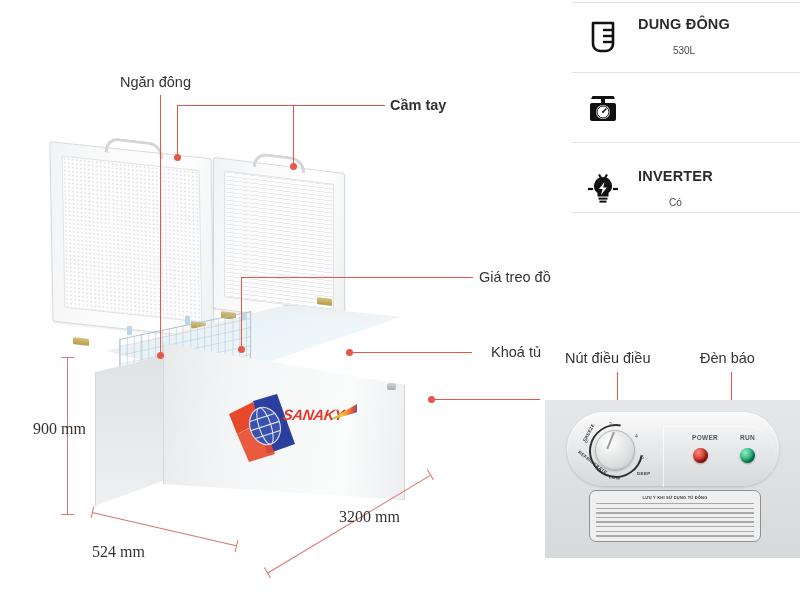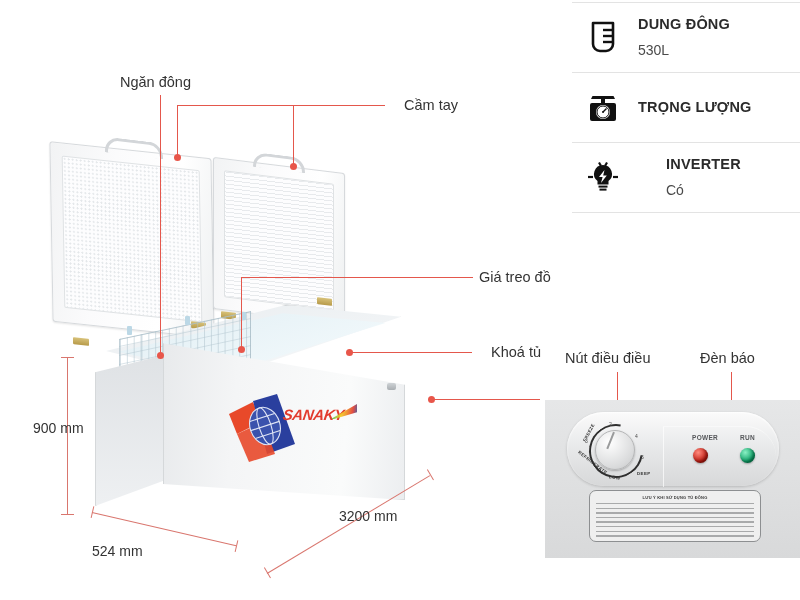--- a/index.html
+++ b/index.html
@@ -11,46 +11,46 @@
     overflow:hidden;
     position:relative;
   }
   .stage{position:absolute;left:0;top:0;width:800px;height:600px;}
 
   
   .spec-panel{position:absolute;left:572px;top:0;width:228px;height:212px;}
   .spec-row{position:absolute;left:0;width:228px;height:70px;display:flex;align-items:center;}
   .spec-row.r0{top:2px;}
   .spec-row.r1{top:72px;}
-  .spec-row.r2{top:142px;gap:28px;}
+  .spec-row.r2{top:154px;}
   .spec-div{position:absolute;left:0;width:228px;height:1px;background:#e3e3e3;}
   .spec-div.d0{top:2px;}
   .spec-div.d1{top:72px;}
   .spec-div.d2{top:142px;}
   .spec-div.d3{top:212px;}
   .spec-icon{width:62px;height:56px;display:flex;align-items:center;justify-content:center;flex:0 0 62px;}
   .spec-text{padding-left:4px;}
   .spec-title{font-size:14.5px;font-weight:bold;color:#2b2b2b;letter-spacing:.2px;line-height:18px;}
-  .spec-value{font-size:14px;color:#4a4a4a;line-height:19px;margin-top:8px;}
+  .spec-value{font-size:10px;color:#4a4a4a;line-height:19px;margin-top:8px;text-align:center;}
 
   
   .lbl{position:absolute;font-size:14.5px;color:#333333;white-space:nowrap;line-height:16px;}
 
   
   .ln{position:absolute;background:#e4574c;}
   .lnv{width:1px;}
   .lnh{height:1px;}
   .dot{position:absolute;width:7px;height:7px;border-radius:50%;background:#e8564a;}
 
   
   .dim{position:absolute;background:#d9766e;}
   .dimv{width:1px;}
   .dimh{height:1px;}
   .dim-tick{position:absolute;background:#d9766e;}
-  .dim-lbl{position:absolute;font-size:14px;color:#333333;white-space:nowrap;}
+  .dim-lbl{position:absolute;font-size:16px;color:#333333;white-space:nowrap;font-family:Liberation Serif, serif;}
   .rot{transform-origin:left center;}
 
   
   .freezer{position:absolute;left:45px;top:140px;width:420px;height:390px;}
 
   .lid{position:absolute;background:linear-gradient(100deg,#f2f3f4 0%,#fbfbfc 35%,#ffffff 70%,#eef0f1 100%);
        border:1px solid #d6d9dc;border-radius:3px;box-shadow:0 1px 2px rgba(0,0,0,.10);}
   .lid-inner{position:absolute;border:1px solid #dfe2e4;border-radius:2px;background:#fdfdfe;}
   .dots{position:absolute;left:0;top:0;right:0;bottom:0;
         background-image:radial-gradient(#dfe3e6 .8px,transparent .9px);
@@ -143,21 +143,20 @@
           <path d="M4 9 h24 l-1.5 -3 h-21 Z" fill="#111"></path>
           <rect x="14" y="9" width="4" height="4" fill="#111"></rect>
           <path d="M5 13 h22 a2 2 0 0 1 2 2 v14 a2 2 0 0 1 -2 2 h-22 a2 2 0 0 1 -2 -2 v-14 a2 2 0 0 1 2 -2 Z" fill="#111"></path>
           <circle cx="16" cy="22" r="7" fill="#fff"></circle>
           <circle cx="16" cy="22" r="6" fill="none" stroke="#111" stroke-width="1"></circle>
           <line x1="16" y1="22" x2="19.5" y2="18.5" stroke="#111" stroke-width="1.4"></line>
           <circle cx="16" cy="22" r="1" fill="#111"></circle>
         </svg>
       </div>
       <div class="spec-text">
-        <div class="spec-title">TRỌNG LƯỢNG</div>
       </div>
     </div>
 
     <div class="spec-row r2">
       <div class="spec-icon">
         <svg width="34" height="34" viewBox="0 0 34 34">
           <path d="M17 5 a9 9 0 0 0 -5.5 16.1 v3.4 h11 v-3.4 A9 9 0 0 0 17 5 Z" fill="#111"></path>
           <rect x="12.5" y="25.6" width="9" height="2" fill="#111"></rect>
           <rect x="13.5" y="28.6" width="7" height="2" fill="#111"></rect>
           <path d="M18.5 10 l-5.5 7 h3.6 l-1.6 6 l5.8 -7.6 h-3.6 Z" fill="#fff"></path>
@@ -251,21 +250,21 @@
   <div class="dot" style="left:428px;top:396px;"></div>
 
   <div class="ln lnv" style="left:617px;top:372px;width:1px;height:82px;"></div>
 
   <div class="ln lnv" style="left:731px;top:372px;width:1px;height:50px;"></div>
   <div class="ln lnh" style="left:690px;top:422px;width:42px;height:1px;"></div>
   <div class="ln lnv" style="left:690px;top:422px;width:1px;height:14px;"></div>
   <div class="ln lnv" style="left:731px;top:422px;width:1px;height:14px;"></div>
 
   <div class="lbl" style="left:120px;top:74px;">Ngăn đông</div>
-  <div class="lbl" style="left:404px;top:97px;">Cầm tay</div>
+  <div class="lbl" style="left:390px;top:97px;font-weight:bold;">Cầm tay</div>
   <div class="lbl" style="left:479px;top:269px;">Giá treo đồ</div>
   <div class="lbl" style="left:479px;top:344px;margin-left:12px;">Khoá tủ</div>
   <div class="lbl" style="left:565px;top:350px;">Nút điều điều</div>
   <div class="lbl" style="left:700px;top:350px;">Đèn báo</div>
 
   <div class="dim dimv" style="left:67px;top:357px;width:1px;height:158px;"></div>
   <div class="dim-tick" style="left:61px;top:357px;width:13px;height:1px;"></div>
   <div class="dim-tick" style="left:61px;top:514px;width:13px;height:1px;"></div>
   <div class="dim-lbl" style="left:33px;top:420px;">900 mm</div>
 

